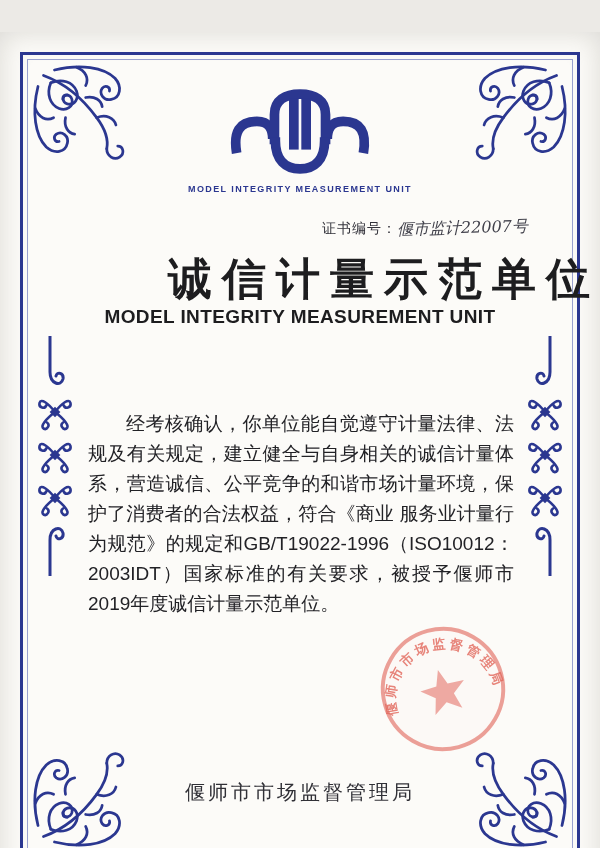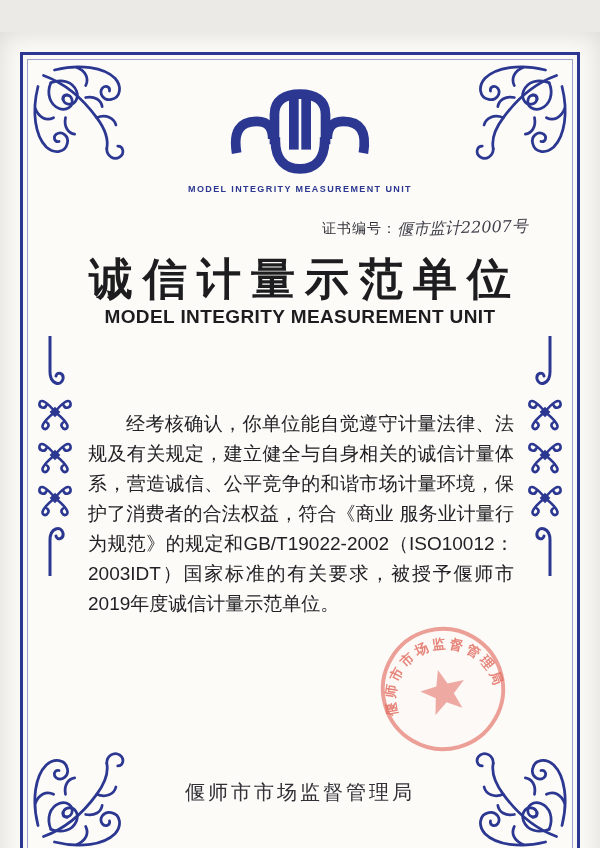--- a/index.html
+++ b/index.html
@@ -38,21 +38,21 @@
     position:absolute;top:186px;right:72px;
     font-size:14px;color:#33333b;white-space:nowrap;
   }
   .certno .label{font-family:Liberation Sans, sans-serif;letter-spacing:1px;}
   .hand{
     font-family:"DejaVu Serif",serif;font-style:italic;
     color:var(--hand_ink,#41414b);
   }
   .certno .hand{display:inline-block;font-size:16px;transform:rotate(-1.5deg);}
   .title-cn{
-    position:absolute;top:218px;left:0;width:600px;text-align:center;
+    position:absolute;top:218px;left:0;width:600px;text-align:right;
     font-family:"Liberation Serif",serif;font-weight:bold;
     font-size:44px;letter-spacing:10px;color:var(--ink,#1d1d1f);
     text-indent:10px;
   }
   .title-en{
     position:absolute;top:274px;left:0;width:600px;text-align:center;
     font-weight:bold;font-size:19px;letter-spacing:.4px;color:var(--ink,#1d1d1f);
   }
   .company-line{position:absolute;top:326px;left:118px;}
   .company-line .hand{
@@ -177,21 +177,21 @@
   </div>
 
   <div class="certno">
     <span class="label">证书编号：</span><span class="hand">偃市监计22007号</span>
   </div>
 
   <div class="title-cn">诚信计量示范单位</div>
   <div class="title-en">MODEL INTEGRITY MEASUREMENT UNIT</div>
 
 
-  <div class="body-text">经考核确认，你单位能自觉遵守计量法律、法规及有关规定，建立健全与自身相关的诚信计量体系，营造诚信、公平竞争的和谐市场计量环境，保护了消费者的合法权益，符合《商业 服务业计量行为规范》的规定和GB/T19022-2002（ISO10012：2003IDT）国家标准的有关要求，被授予偃师市2019年度诚信计量示范单位。</div>
+  <div class="body-text">经考核确认，你单位能自觉遵守计量法律、法规及有关规定，建立健全与自身相关的诚信计量体系，营造诚信、公平竞争的和谐市场计量环境，保护了消费者的合法权益，符合《商业 服务业计量行为规范》的规定和GB/T19022-1996（ISO10012：2003IDT）国家标准的有关要求，被授予偃师市2019年度诚信计量示范单位。</div>
 
   <svg class="seal" viewBox="0 0 140 140">
     <g transform="rotate(-15 70 70)">
       <circle cx="70" cy="70" r="61" fill="rgba(255,225,218,0.12)" stroke="var(--seal_red,#e2685c)" stroke-width="4" opacity="0.62"></circle>
       <polygon points="70,50 75.9,65.9 92.8,66.6 79.5,77.1 84.1,93.4 70,84 55.9,93.4 60.5,77.1 47.2,66.6 64.1,65.9" fill="var(--seal_red,#e2685c)" opacity="0.55"></polygon>
       <defs>
           <path id="sealArc" d="M 19,80 A 51,51 0 1 1 121,80" fill="none"></path>
         </defs>
       <text font-size="13.5" letter-spacing="3.2" fill="var(--seal_red,#e2685c)" opacity="0.8" font-family="Liberation Serif, serif" font-weight="bold">
         <textPath href="#sealArc" startOffset="50%" text-anchor="middle">偃师市市场监督管理局</textPath>

